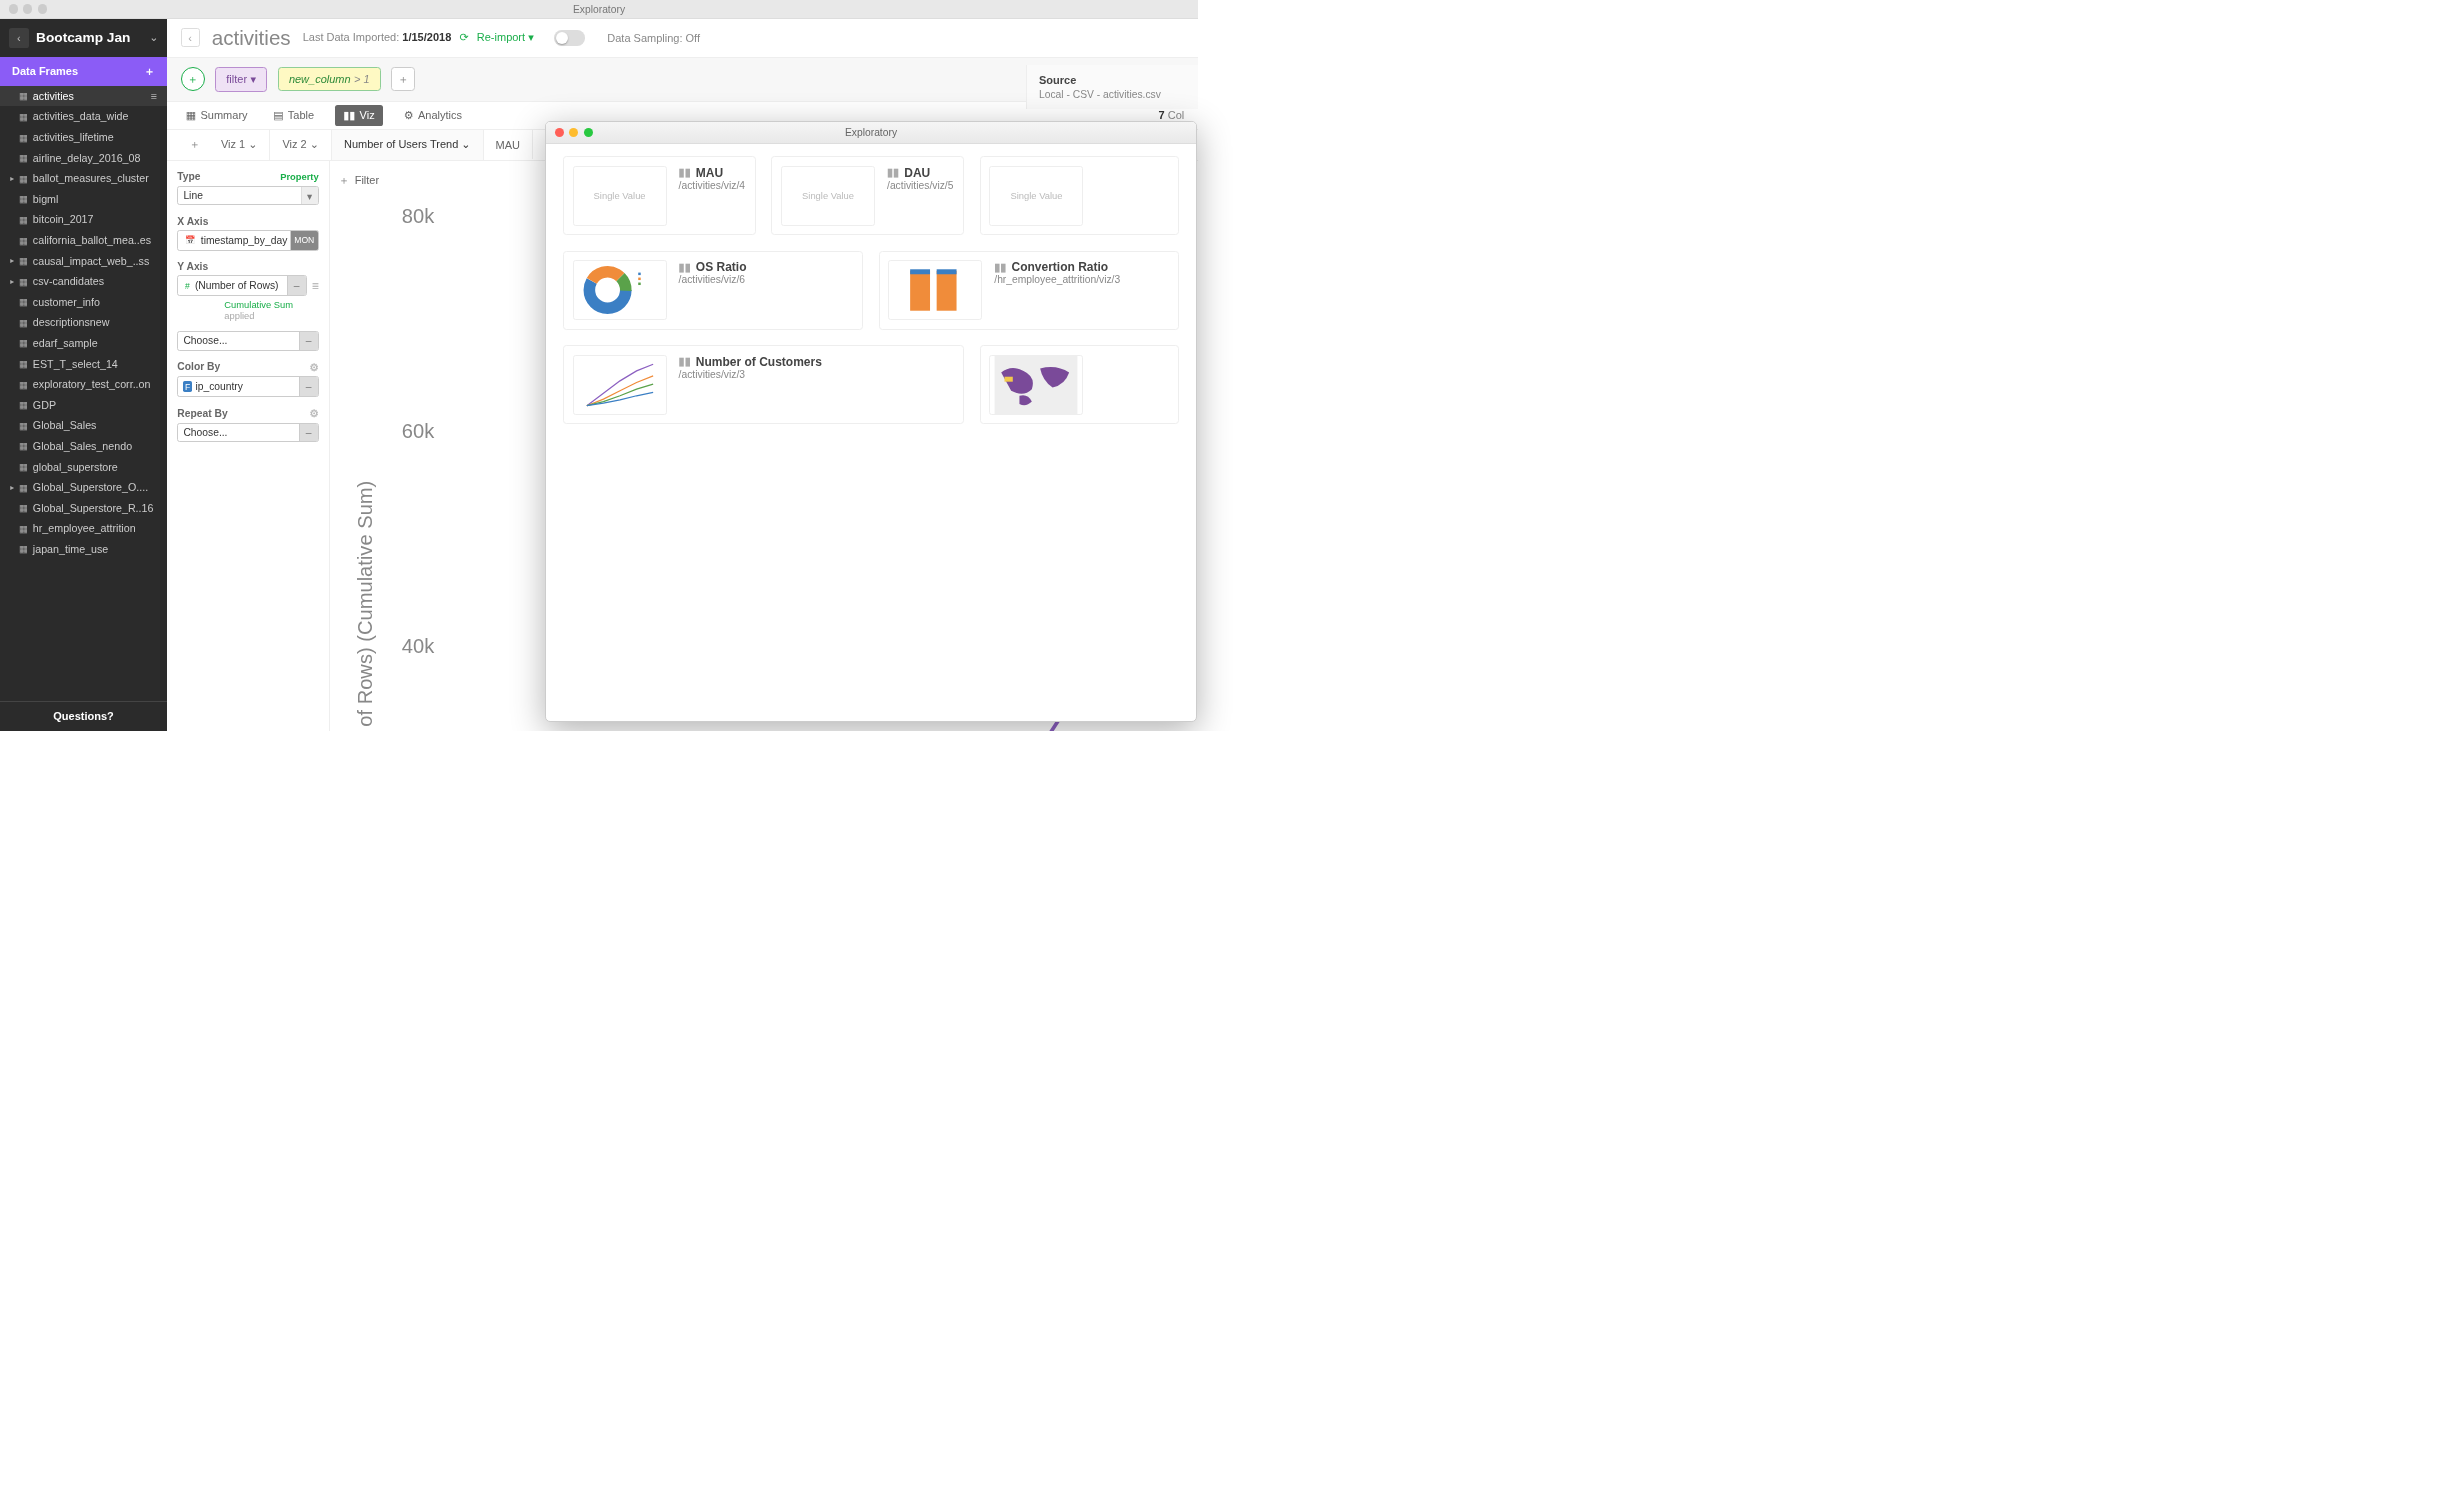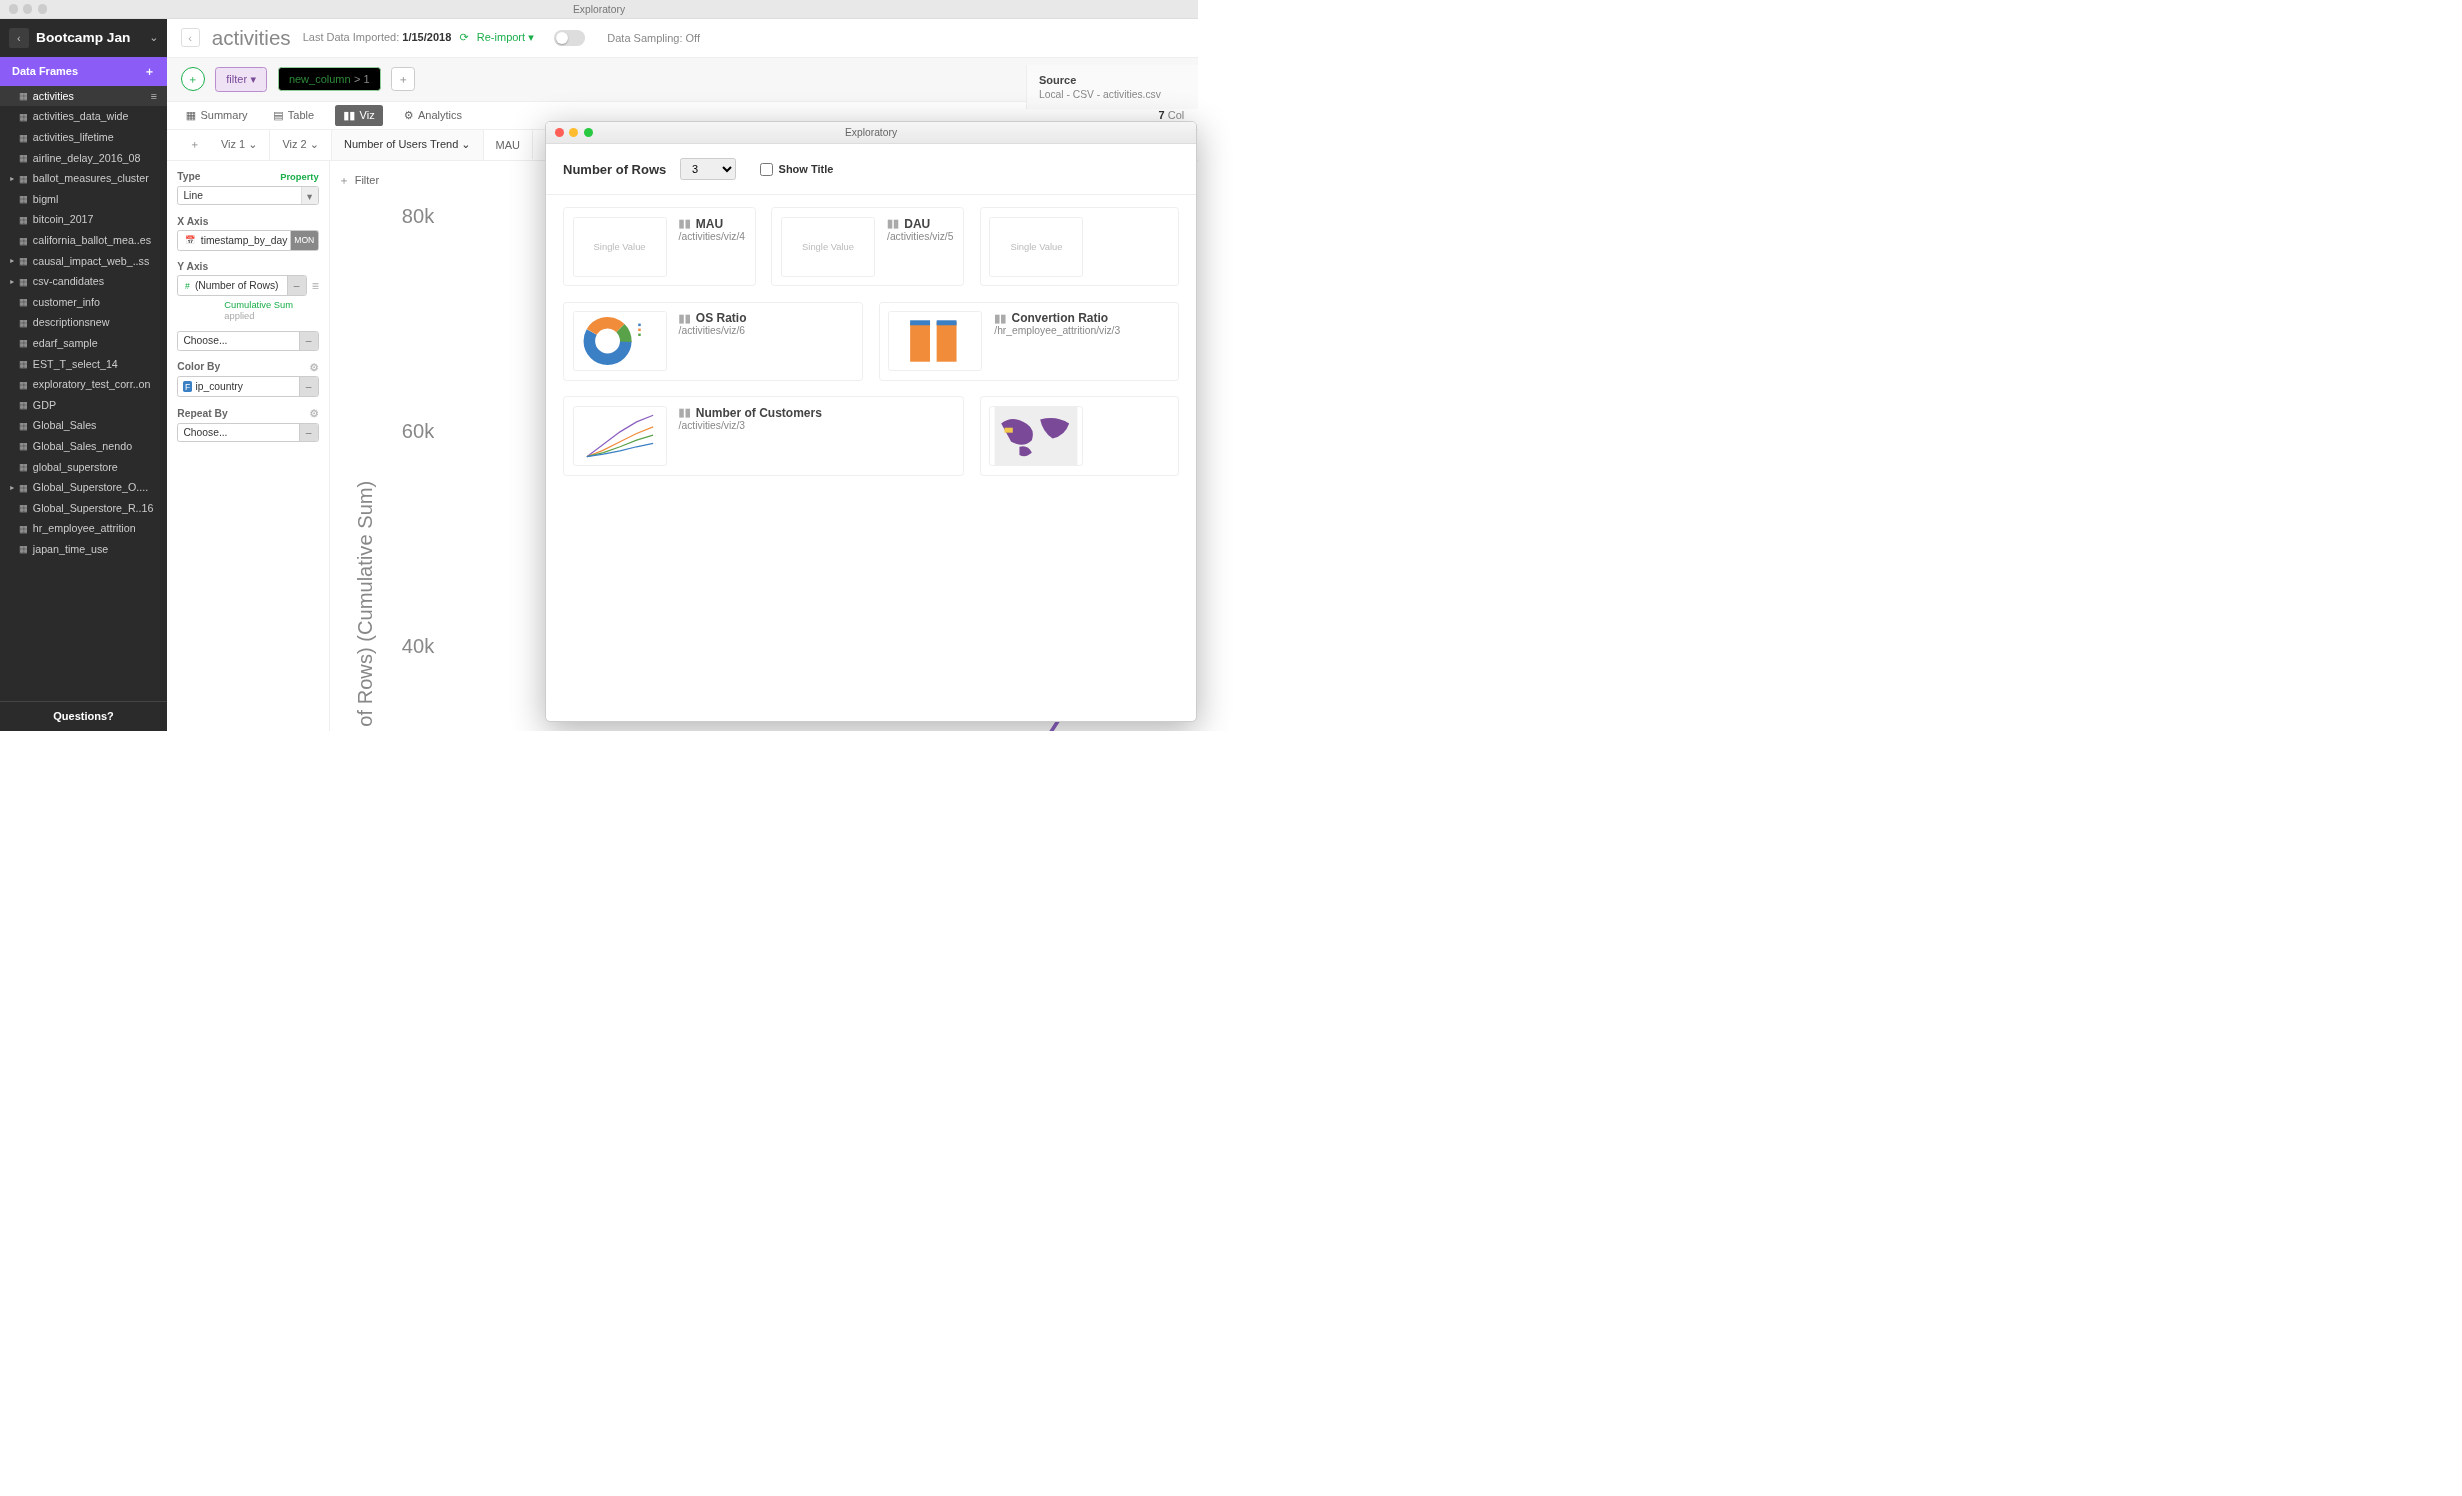--- a/index.html
+++ b/index.html
@@ -41,21 +41,21 @@
 .toggle-wrap { display:flex; align-items:center; gap:22px; margin-left:8.6px;}
 .toggle { width:31px; height:15.4px; background:#ddd; border-radius:7.7px; position:relative; }
 .toggle-knob { width:12px; height:12px; background:#fff; border-radius:50%; position:absolute; top:1.7px; left:1.7px; box-shadow:0 0.9px 1.7px rgba(0,0,0,.3);}
 .sampling-label { color:#888; }
 
 
 .pipeline-row { display:flex; align-items:center; padding:8.6px 13.7px; border-bottom:0.9px solid #eee; gap:10.3px; background:#f7f7f7;}
 .circle-btn { width:24px; height:24px; border:1.7px solid #1aae4a; border-radius:50%; display:flex; align-items:center; justify-content:center; color:#1aae4a; cursor:pointer; background:#fff;}
 .pill { padding:5.1px 10.3px; border-radius:3.4px; font-size:11px; display:flex; align-items:center; gap:3.4px; cursor:pointer;}
 .pill.filter { background:#efe2f5; border:0.9px solid #b98ecf; color:#7a4a99; }
-.pill.newcol { background:#000000; border:0.9px solid #8fce97; color:#2f8a3a; }
+.pill.newcol { background:#fef9c3; border:0.9px solid #8fce97; color:#2f8a3a;font-style:italic; }
 .pill.newcol .arg { color:#888; }
 .add-pill { width:24px; height:24px; border:0.9px solid #ccc; border-radius:3.4px; display:flex; align-items:center; justify-content:center; color:#888; cursor:pointer; background:#fff;}
 .pipeline-actions { margin-left:auto; display:flex; gap:6.9px;}
 .run-btn { width:26px; height:26px; border-radius:50%; background:#1aae4a; color:#fff; display:flex; align-items:center; justify-content:center; cursor:pointer;}
 .cancel-run-btn { width:26px; height:26px; border-radius:50%; background:#e94b4b; color:#fff; display:flex; align-items:center; justify-content:center; cursor:pointer;}
 
 
 .source-panel { position:absolute; right:0; top:46px; width:172px; border-left:0.9px solid #eee; padding:8.6px 12px; background:#fafafa;}
 .source-panel .title { font-weight:600; color:#444; }
 .source-panel .detail { color:#888; font-size:10.3px; margin-top:3.4px;}
@@ -437,28 +437,20 @@
 
   <div class="popup">
     <div class="popup-titlebar">
       <div class="popup-dots">
         <div class="pdot red"></div>
         <div class="pdot yellow"></div>
         <div class="pdot green"></div>
       </div>
       <div class="popup-title">Exploratory</div>
     </div>
-    <div class="popup-toolbar">
-      <label>Number of Rows</label>
-      <select><option>3</option></select>
-      <div class="chk">
-          <input type="checkbox" style="">
-          <span style="font-weight:600;">Show Title</span>
-        </div>
-    </div>
     <div class="popup-body">
 
       <div class="popup-row">
         <div class="viz-card">
           <div class="viz-thumb">Single Value</div>
           <div class="viz-info">
               <div class="t">
                 <span class="chart-icon">▮▮</span>
                 <span>MAU</span>
               </div>

